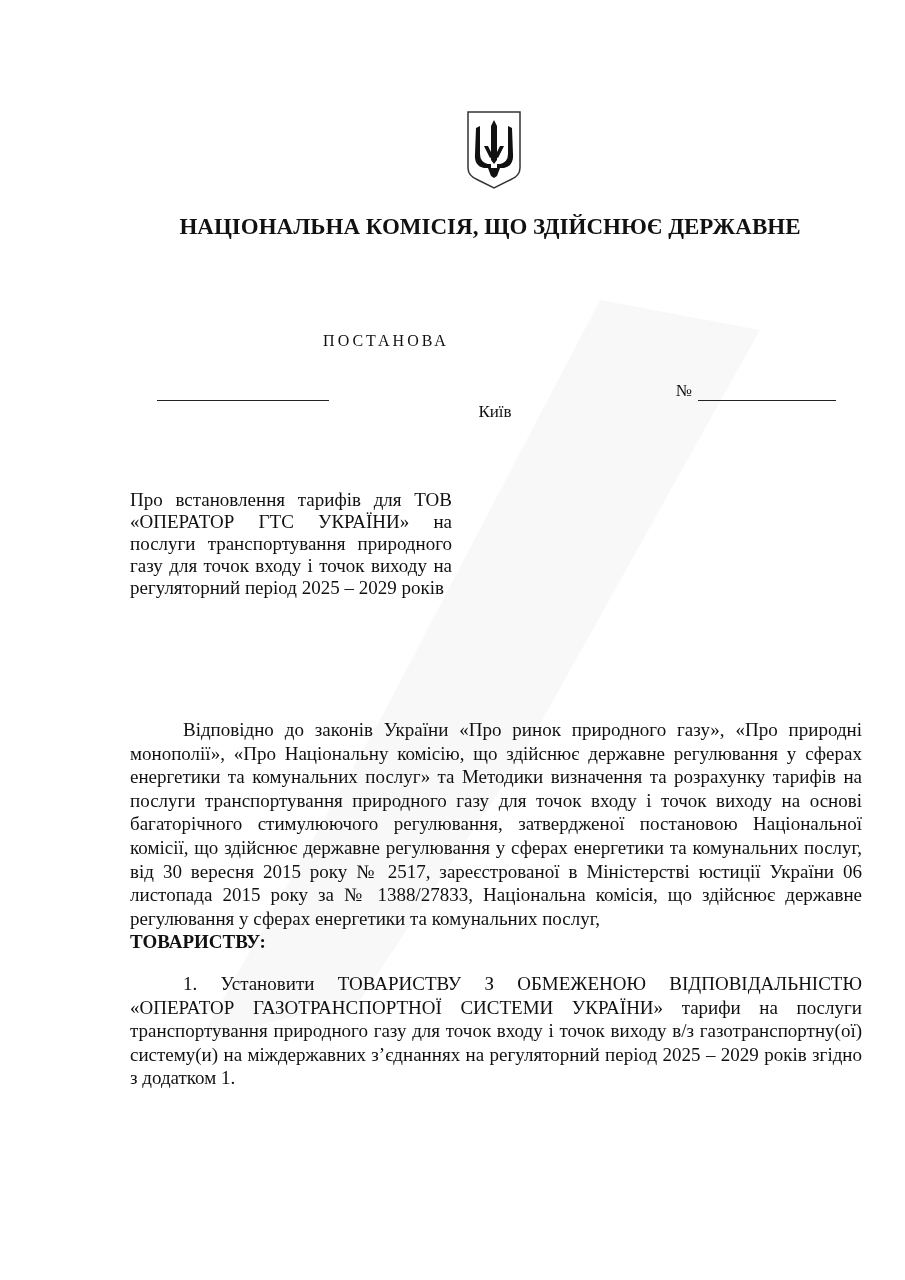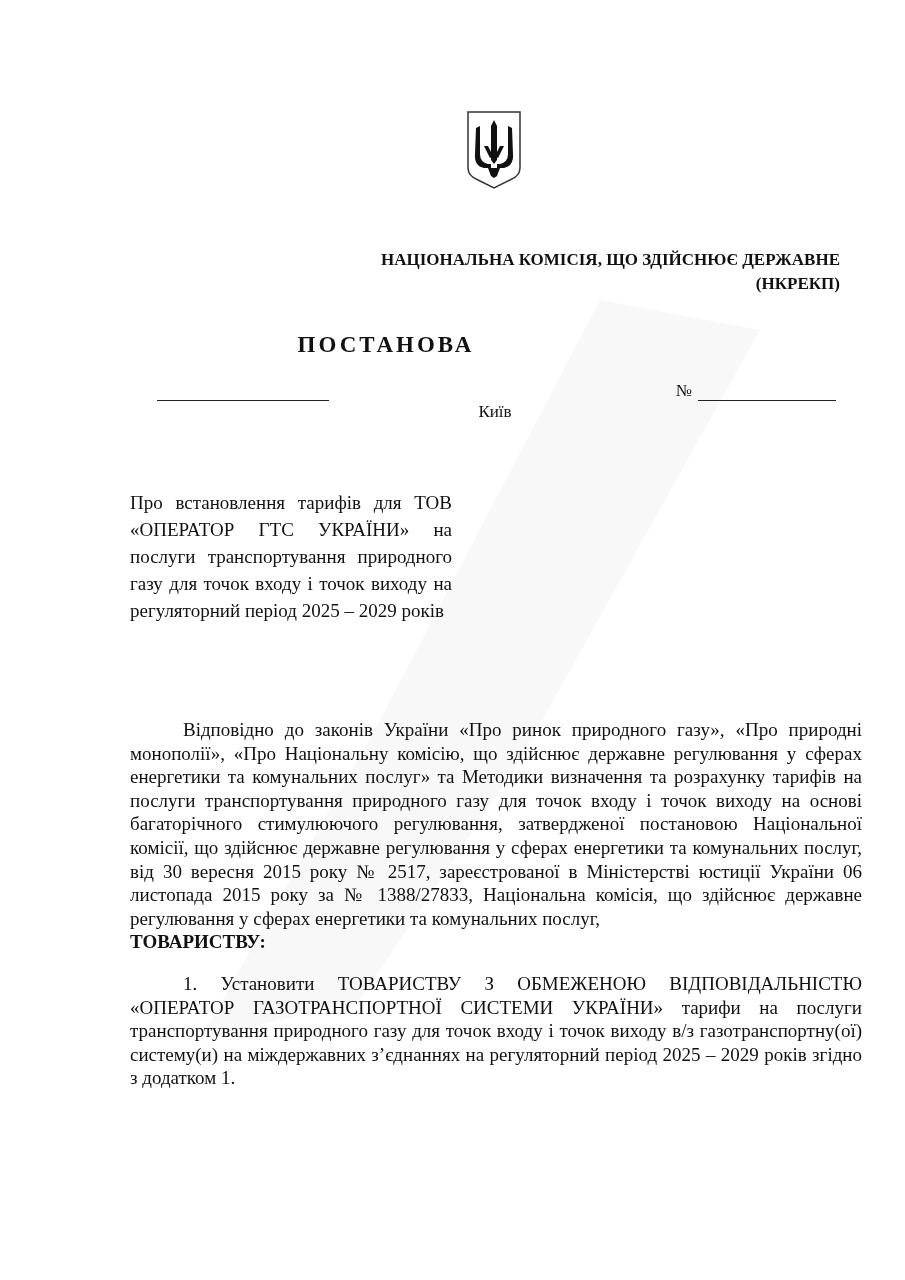--- a/index.html
+++ b/index.html
@@ -1,29 +1,29 @@
 <!DOCTYPE html>
 <html><head>
   <meta charset="utf-8">
   <style>
     html, body { margin: 0; padding: 0; background: #ffffff; }
     body { width: 905px; height: 1280px; position: relative; overflow: hidden;
            font-family: "Liberation Serif", "DejaVu Serif", serif; color: #111; }
     .watermark { position: absolute; left: 0; top: 0; width: 905px; height: 1280px; pointer-events: none; }
     .emblem { position: absolute; left: 466px; top: 110px; width: 55px; width: 56px; height: 80px; }
-    .org { position: absolute; left: 140px; width: 700px; top: 215px; text-align: right;
-           font-weight: bold; font-size: 17px; line-height: 23.5px; margin-top: 33px; }
+    .org { position: absolute; left: 140px; width: 700px; top: 215px; text-align: center;
+           font-weight: bold; font-size: 23px; line-height: 23.5px; }
     .org div { white-space: nowrap; }
     .doc-type { position: absolute; left: 0; width: 772px; top: 332px; text-align: center;
-                font-weight: bold; font-size: 23px; letter-spacing: 3px; }
+                font-weight: normal; font-size: 16px; letter-spacing: 3px; }
     .date-line { position: absolute; left: 157px; top: 400px; width: 172px; border-bottom: 1px solid #222; }
     .num-sign { position: absolute; left: 676px; top: 381px; font-size: 17px; }
     .num-line { position: absolute; left: 698px; top: 400px; width: 138px; border-bottom: 1px solid #222; }
     .city { position: absolute; left: 0; width: 990px; top: 402px; text-align: center; font-size: 17px; }
-    .subject { position: absolute; left: 130px; top: 489px; width: 322px; font-size: 19px; line-height: 27px;
+    .subject { position: absolute; left: 130px; top: 489px; width: 322px; font-size: 19px; line-height: 22px;
                text-align: justify; }
     .body { position: absolute; left: 130px; width: 732px; font-size: 19px; line-height: 23.6px; text-align: justify; }
     .p1 { top: 718px; text-indent: 53px; }
     .decides { top: 930px; font-weight: bold; font-size: 19px; }
     .p2 { top: 972px; text-indent: 53px; }
   </style>
 </head>
 <body>
 
 <svg class="watermark" viewBox="0 0 905 1280">
@@ -34,21 +34,20 @@
   <path d="M2 2 H54 V58 Q54 66 44 70 L28 78 L12 70 Q2 66 2 58 Z" fill="#fff" stroke="#333" stroke-width="1.5"></path>
   <path d="M28 10 L31 16 L31 50 L28 54 L25 50 L25 16 Z" fill="#111"></path>
   <path d="M10 18 L14 16 L14 44 Q14 52 22 54 L25 54 L25 58 L18 58 Q8 56 9 44 Z" fill="#111"></path>
   <path d="M46 18 L42 16 L42 44 Q42 52 34 54 L31 54 L31 58 L38 58 Q48 56 47 44 Z" fill="#111"></path>
   <path d="M18 36 L24 48 L28 46 L32 48 L38 36 L34 36 L30 44 L28 42 L26 44 L22 36 Z" fill="#111"></path>
   <path d="M22 58 L34 58 L31 66 L28 68 L25 66 Z" fill="#111"></path>
 </svg>
 
 <div class="org">
   <div>НАЦІОНАЛЬНА КОМІСІЯ, ЩО ЗДІЙСНЮЄ ДЕРЖАВНЕ</div>
-  <div>(НКРЕКП)</div>
 </div>
 
 <div class="doc-type">ПОСТАНОВА</div>
 
 <div class="date-line"></div>
 <div class="num-sign">№</div>
 <div class="num-line"></div>
 <div class="city">Київ</div>
 
 <div class="subject">Про встановлення тарифів для ТОВ «ОПЕРАТОР ГТС УКРАЇНИ» на послуги транспортування природного газу для точок входу і точок виходу на регуляторний період 2025 – 2029 років</div>

